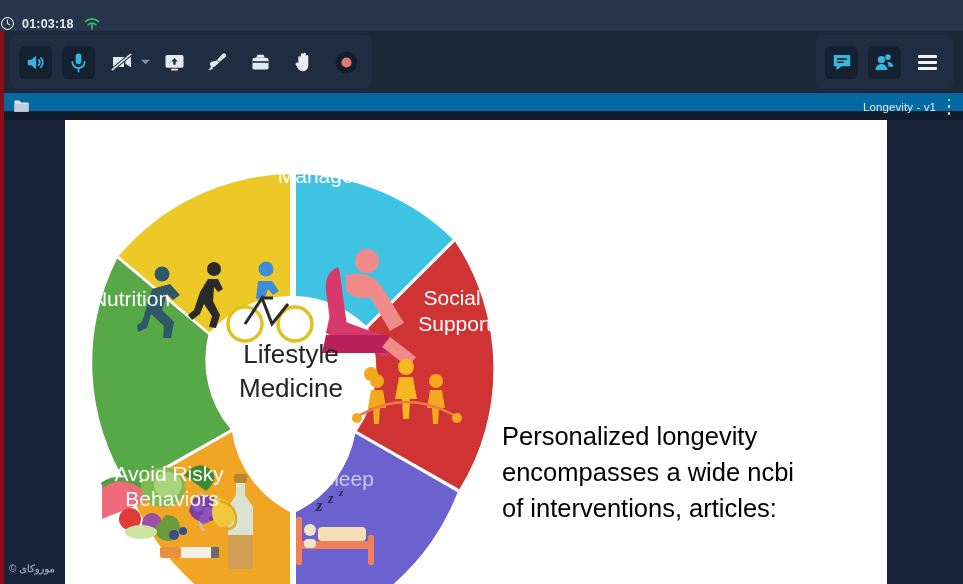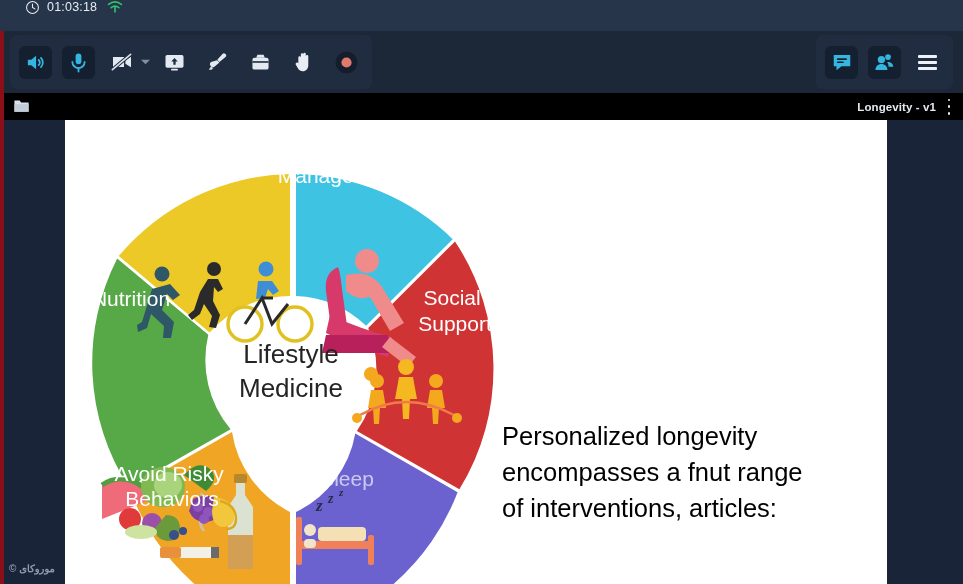--- a/index.html
+++ b/index.html
@@ -25,24 +25,25 @@
     z-index: 40;
   }
 
   
   .topbar {
     position: absolute;
     left: 0; top: 0;
     width: 963px; height: 31px;
     background: #26354a;
     display: flex;
-    align-items: flex-start;
+    align-items: flex-end;
     box-sizing: border-box;
-    padding-left: 25px;
+    padding-left: 0;
     z-index: 30;
+    font-weight: bold;
   }
   .clock-icon { width: 15px; height: 15px; margin-right: 7px; display:block; }
   .timer-text {
     color: #e8edf4;
     font-size: 12.5px;
     letter-spacing: .2px;
     font-family: "Liberation Sans", sans-serif;
   }
   .signal-icon { margin-left: 10px; width: 16px; height: 14px; display:block; }
 
@@ -92,24 +93,23 @@
     width: 12px; height: 30px;
     display: flex; align-items: center; justify-content: center;
     margin-left: -4px; margin-right: 2px;
     cursor: pointer;
   }
 
   
   .tabstrip {
     position: absolute;
     left: 4px; top: 93px;
-    width: 959px; height: 27px;
-    background: #000000;
+    width: 959px; height: 18px;
+    background: #0369a1;
     z-index: 20;
-    font-weight: bold;
   }
   .tab-folder {
     position: absolute;
     left: 9px; top: 5px;
     width: 17px; height: 16px;
   }
   .tab-right {
     position: absolute;
     right: 8px; top: 0;
     height: 27px;
@@ -485,21 +485,21 @@
             <tspan x="123" y="187">Nutrition</tspan>
           </text>
 
           <text class="center-label" x="283" y="244">Lifestyle</text>
           <text class="center-label" x="283" y="278">Medicine</text>
         </svg>
       </div>
 
       <div class="body-text">
         <div>Personalized longevity</div>
-        <div>encompasses a fnut range</div>
+        <div>encompasses a wide ncbi</div>
         <div>of interventions, articles:</div>
       </div>
 
       <div class="cites">
       </div>
     </div>
   </div>
 
   <div class="watermark">موروکای ©</div>
 

